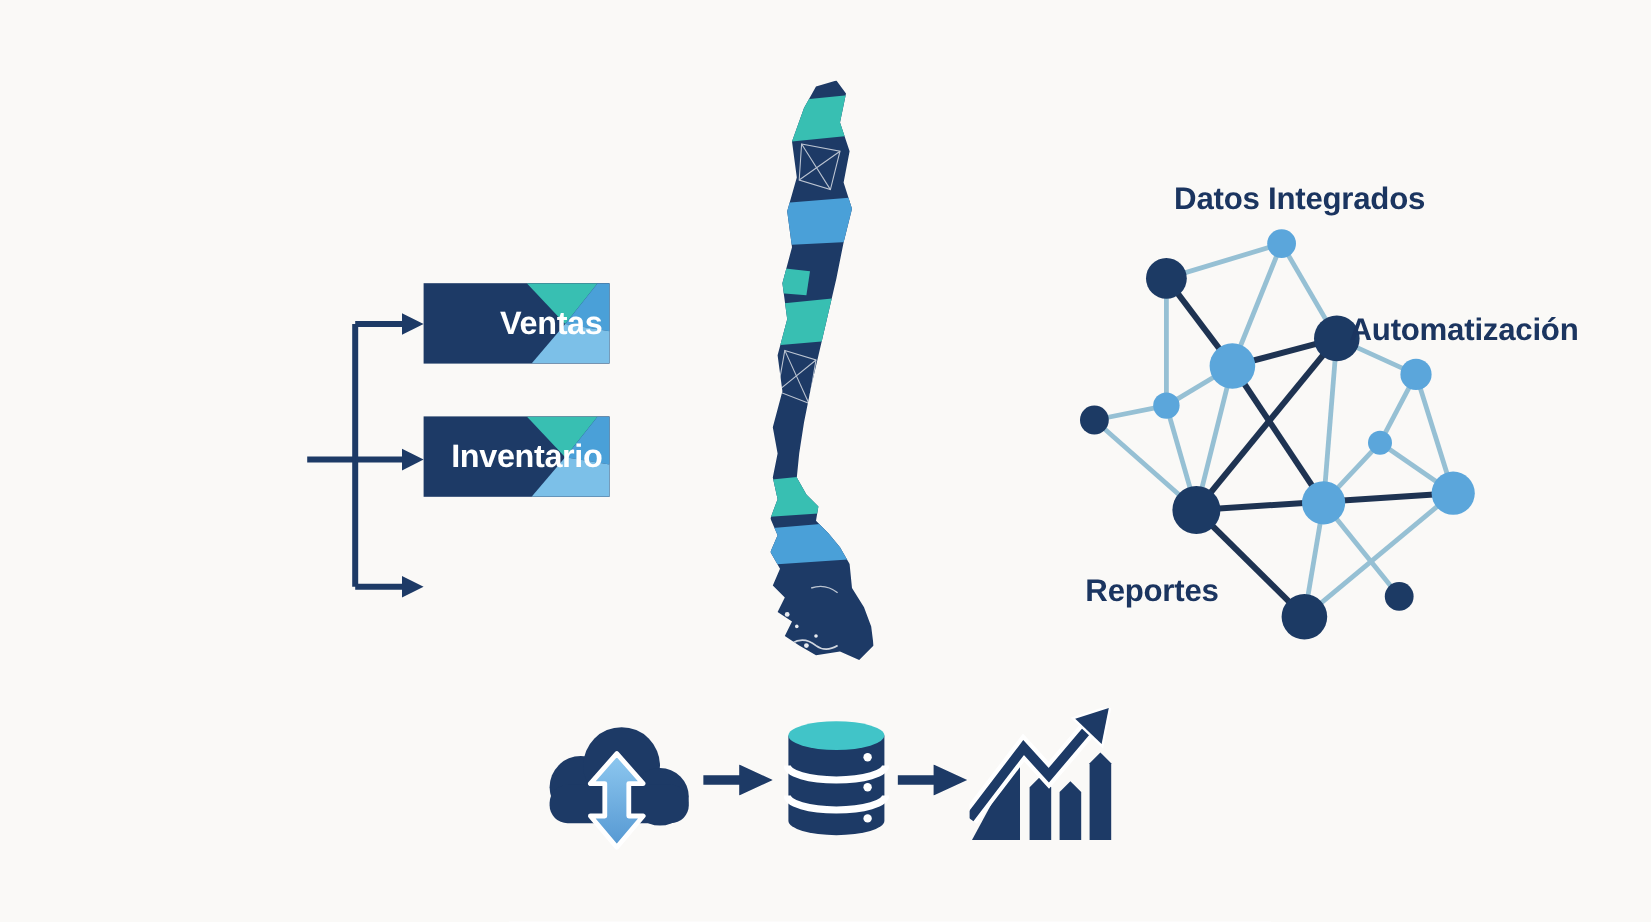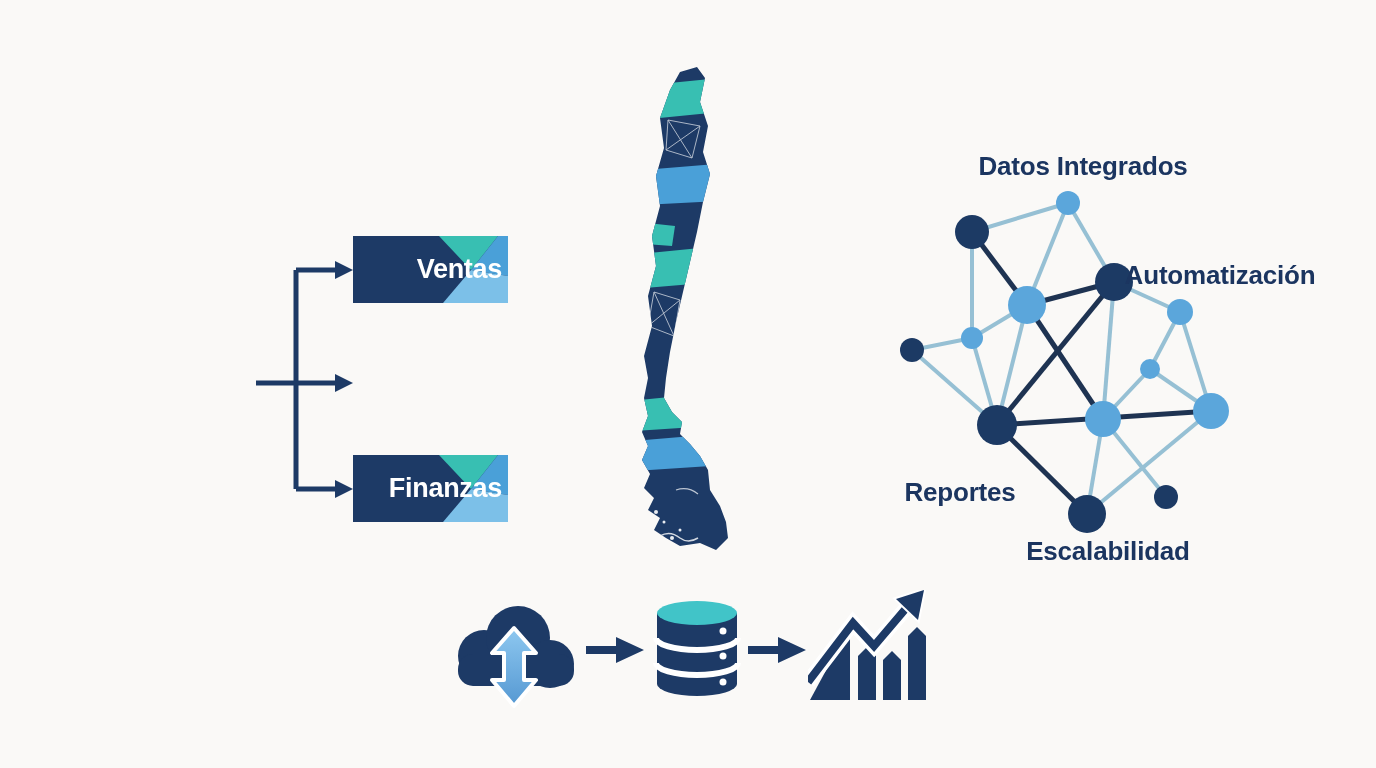--- a/index.html
+++ b/index.html
@@ -29,29 +29,29 @@
 
   <div class="fc-box" style="left:353px;top:236px;">
     <svg viewBox="0 0 155 67" preserveAspectRatio="none">
       <polygon points="86,0 145,0 118,34" fill="var(--teal)"></polygon>
       <polygon points="145,0 155,0 155,40 118,34" fill="var(--blue)"></polygon>
       <polygon points="118,34 155,40 155,67 90,67" fill="var(--lightBlue)"></polygon>
     </svg>
     <span class="box-label">Ventas</span>
   </div>
 
-
-  <div class="fc-box" style="left:353px;top:455px;">
+  <div class="fc-box" style="left:353px;top:347px;">
     <svg viewBox="0 0 155 67" preserveAspectRatio="none">
       <polygon points="86,0 145,0 118,34" fill="var(--teal)"></polygon>
       <polygon points="145,0 155,0 155,40 118,34" fill="var(--blue)"></polygon>
       <polygon points="118,34 155,40 155,67 90,67" fill="var(--lightBlue)"></polygon>
     </svg>
-    <span class="box-label">Finanzas</span>
+    <span class="box-label">Inventario</span>
   </div>
+
 
   <svg class="abs" style="left:250px;top:230px;" width="110" height="300" viewBox="0 0 110 300">
     <g stroke="var(--navy)" stroke-width="5" fill="none">
       <line x1="6" y1="153" x2="46" y2="153"></line>
       <line x1="46" y1="40" x2="46" y2="259"></line>
       <line x1="46" y1="40" x2="86" y2="40"></line>
       <line x1="46" y1="153" x2="86" y2="153"></line>
       <line x1="46" y1="259" x2="86" y2="259"></line>
     </g>
     <g fill="var(--navy)">
@@ -138,21 +138,20 @@
       <circle cx="997" cy="425" r="20" fill="#1c3a64"></circle>
       <circle cx="1103" cy="419" r="18" fill="#5ba6db"></circle>
       <circle cx="1211" cy="411" r="18" fill="#5ba6db"></circle>
       <circle cx="1087" cy="514" r="19" fill="#1c3a64"></circle>
       <circle cx="1166" cy="497" r="12" fill="#1c3a64"></circle>
     </svg>
 
   <div class="net-label" style="left:1083px;top:166px;">Datos Integrados</div>
   <div class="net-label" style="left:1220px;top:243px;margin-top:32px;">Automatización</div>
   <div class="net-label" style="left:960px;top:492px;">Reportes</div>
-  <div class="net-label" style="left:1108px;top:551px;">Escalabilidad</div>
 
   <svg class="abs" style="left:448px;top:600px;" width="130" height="115" viewBox="0 0 130 115">
     <defs>
       <linearGradient id="gradArrow" x1="0" y1="0" x2="0" y2="1">
         <stop offset="0" stop-color="#8ec8f0"></stop>
           <stop offset="1" stop-color="#5598d2"></stop>
       </linearGradient>
     </defs>
     <g fill="var(--navy)">
       <circle cx="36" cy="56" r="26"></circle>

